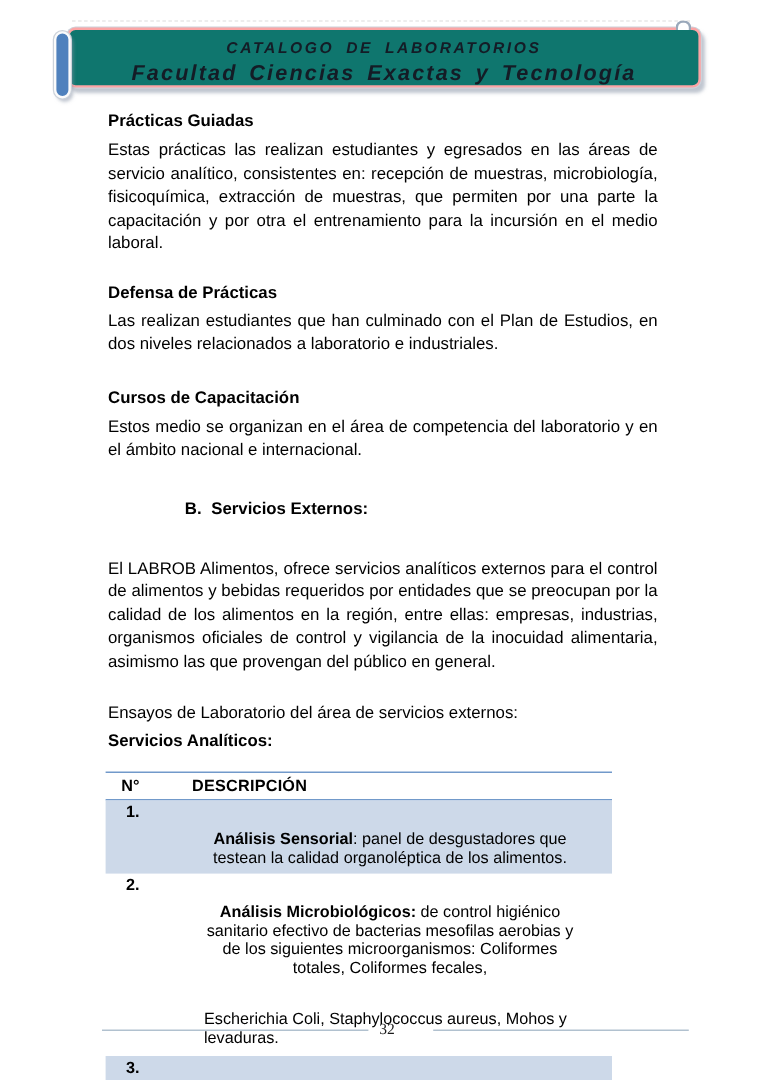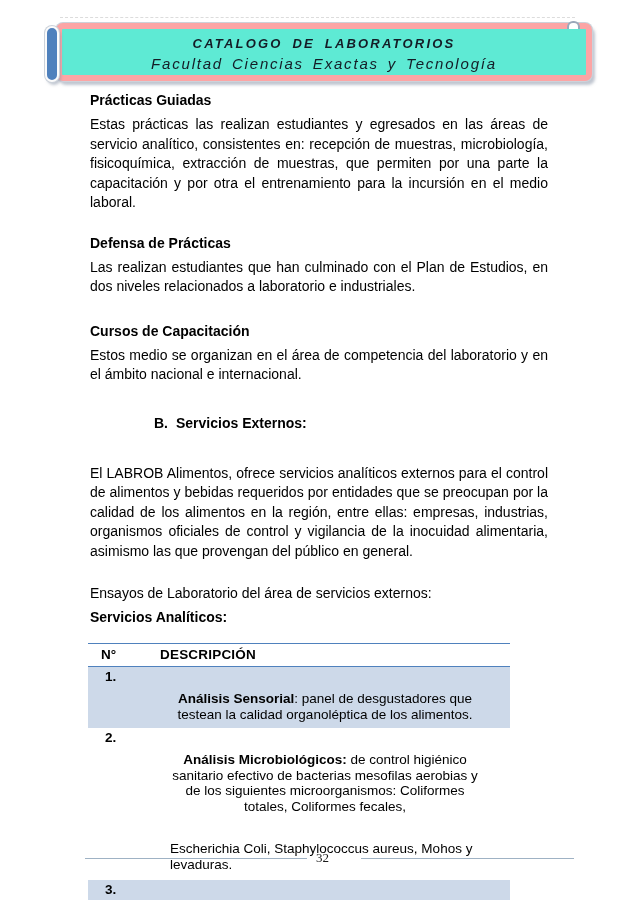--- a/index.html
+++ b/index.html
@@ -9,41 +9,41 @@
   }
   
   .page-boundary{
     position:absolute;top:17px;left:60px;width:515px;
     border-top:1px dashed #dcdcdc;
   }
   
   .banner-wrap{position:absolute;left:0;top:0;width:636px;height:90px;}
   .banner-main{
     position:absolute;left:56px;top:23px;width:524px;height:46px;
-    background:#5eead4;border:6px solid #fca5a5;border-radius:7px;
+    background:#0f766e;border:2px solid #fca5a5;border-radius:7px;
     box-shadow:0 0 0 1px #ccd2da, 3px 4px 3px rgba(140,152,170,0.55);
     text-align:center;
   }
   .banner-roll{
     position:absolute;left:45px;top:26px;width:10px;height:52px;
     background:#4f81bd;border:2px solid #fbfbfb;border-radius:7px;
     box-shadow:0 0 0 1px #ccd2da, 2px 3px 3px rgba(140,152,170,0.55);
     z-index:2;
   }
   .banner-curl{
     position:absolute;right:6px;top:-8px;width:9px;height:6px;
     border:2px solid #9aa8ba;border-bottom:none;border-radius:6px 6px 0 0;
     background:#fff;
   }
   .banner-title{
     margin-top:7px;font-size:13px;font-style:italic;font-weight:bold;
     letter-spacing:2.2px;word-spacing:4px;color:#141c26;
   }
   .banner-subtitle{
-    margin-top:4px;font-size:15px;font-style:italic;font-weight:normal;
+    margin-top:4px;font-size:18px;font-style:italic;font-weight:bold;
     letter-spacing:1.8px;word-spacing:3px;color:#141c26;
   }
   
   .content{position:absolute;left:90px;top:92px;width:458px;}
   .section h3{font-size:14px;font-weight:bold;margin:0 0 7px 0;}
   .section p{font-size:14px;line-height:19.5px;text-align:justify;margin:0;}
   .sec-1{margin-bottom:22px;}
   .sec-2{margin-bottom:26px;}
   .sec-3{margin-bottom:0;}
   .subsection-heading{

